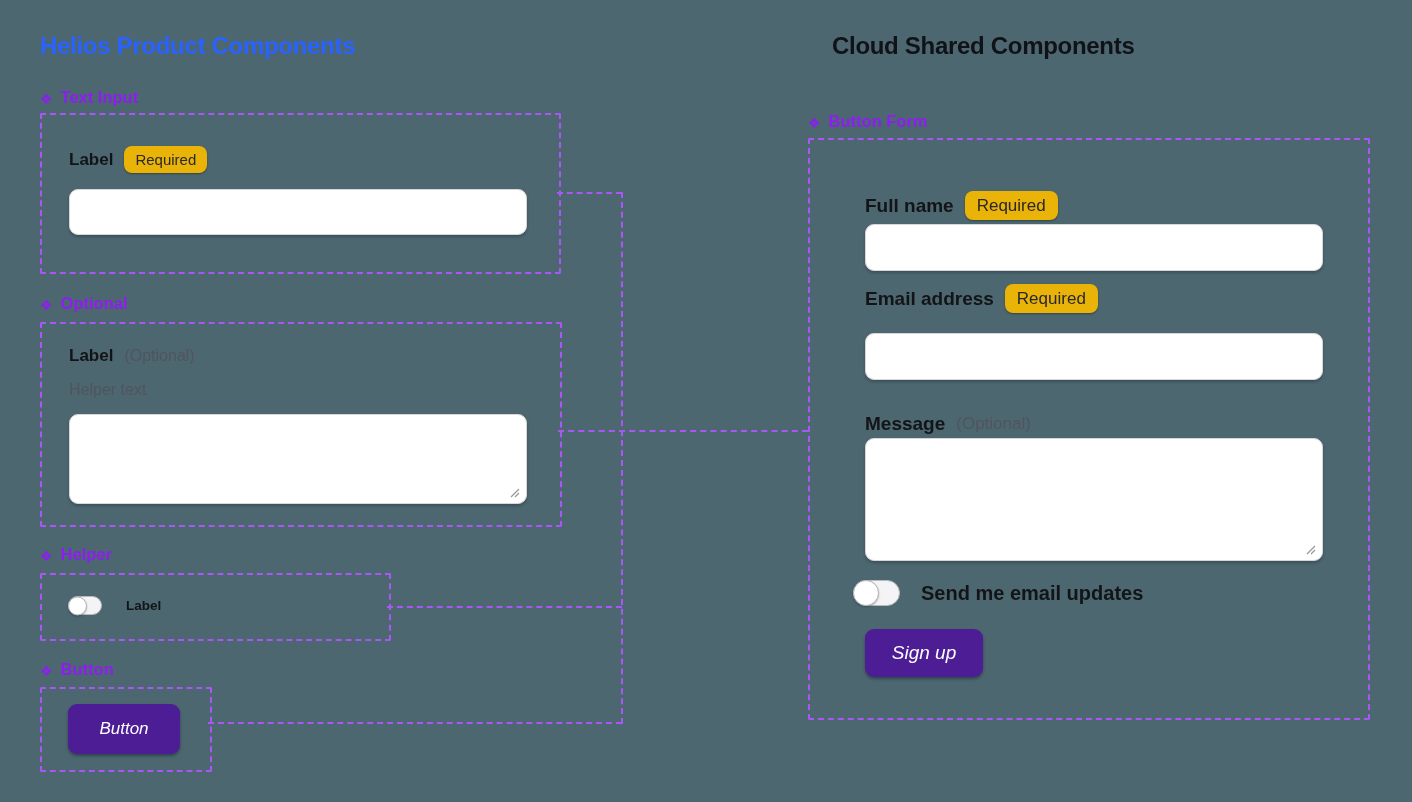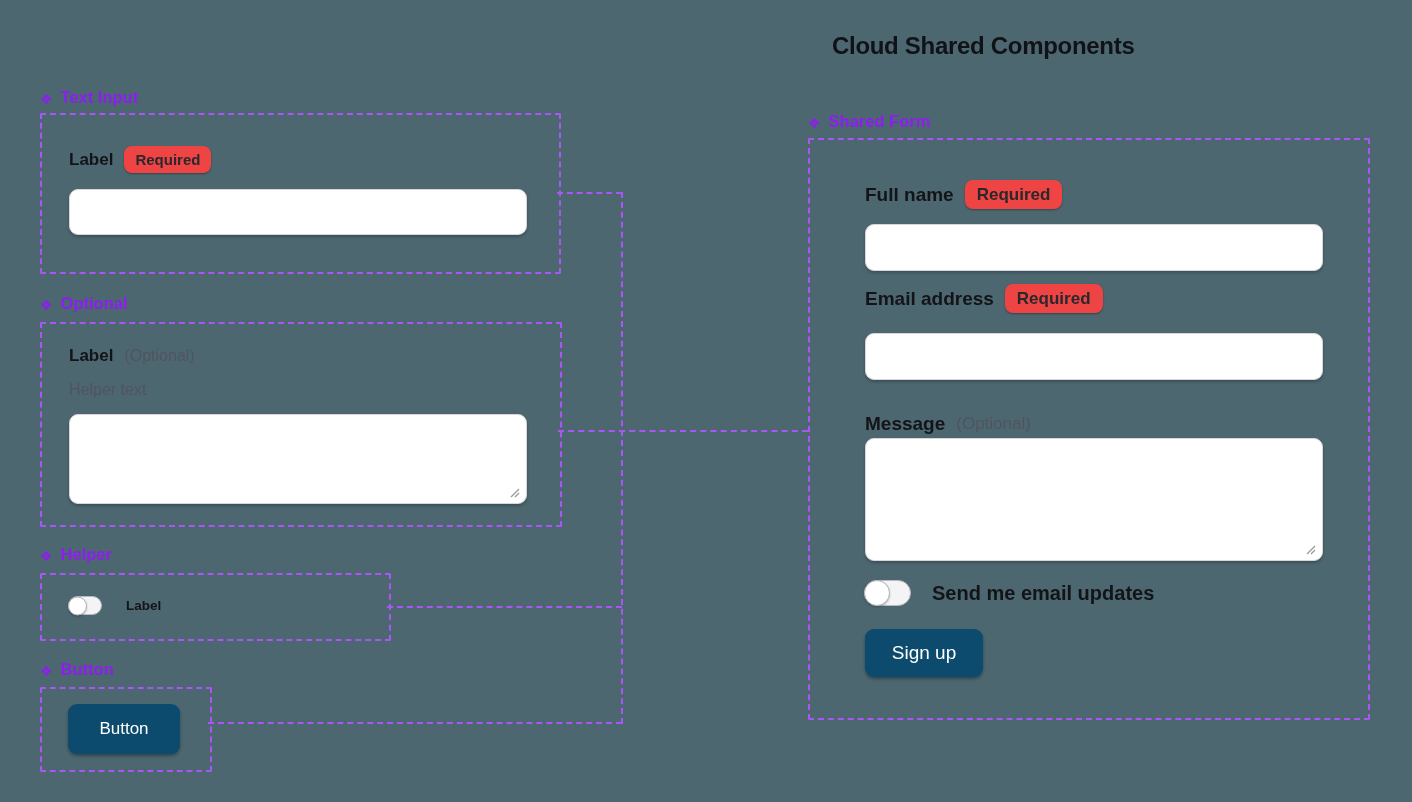--- a/index.html
+++ b/index.html
@@ -17,54 +17,55 @@
 
   .conn-h{position:absolute; border-top:2px dashed #a956f7; height:0;}
   .conn-v{position:absolute; border-left:2px dashed #a956f7; width:0;}
 
   .label-row{position:absolute; display:flex; align-items:center; gap:11px; white-space:nowrap;}
   .field-label{color:#131418; font-weight:700;}
   .fs17{font-size:17px;}
   .fs19{font-size:19px;}
   .muted{color:#515460; font-weight:400;}
 
-  .badge{background:#ef4444; color:#28282d; border-radius:8px; box-shadow:0 1px 2px rgba(0,0,0,.35); line-height:1; display:inline-flex; align-items:center;font-weight:bold;}
+  .badge{background:#eab308; color:#28282d; border-radius:8px; box-shadow:0 1px 2px rgba(0,0,0,.35); line-height:1; display:inline-flex; align-items:center;}
   .badge-sm{font-size:15px; padding:6px 11px;}
   .badge-lg{font-size:17px; padding:6px 12px;}
 
   .ti{position:absolute; background:#ffffff; border:1px solid #d8d6db; border-radius:9px; box-shadow:0 2px 3px rgba(10,15,20,.25); box-sizing:border-box; font-size:16px; padding:0 12px; color:#131418; outline:none;}
   .ta-wrap{position:absolute;}
   .ta{width:100%; height:100%; background:#ffffff; border:1px solid #d8d6db; border-radius:9px; box-shadow:0 2px 3px rgba(10,15,20,.25); box-sizing:border-box; resize:none; font-family:"Liberation Sans",sans-serif; font-size:16px; padding:10px 12px; color:#131418; outline:none;}
   .resize-handle{position:absolute; right:7px; bottom:6px; pointer-events:none;}
 
   .toggle{position:relative; border-radius:999px; background:#f4f3f6; border:1.5px solid #b9b8bf; box-sizing:border-box; cursor:pointer;}
   .toggle .knob{position:absolute; left:-1px; top:50%; transform:translateY(-50%); background:#ffffff; border:1.5px solid #b3b2b9; border-radius:50%; box-sizing:border-box; box-shadow:0 1px 2px rgba(0,0,0,.25);}
   .toggle-sm{width:34px; height:19px;}
   .toggle-sm .knob{width:19px; height:19px;}
   .toggle-lg{width:47px; height:26px;}
   .toggle-lg .knob{width:26px; height:26px;}
 
   .btn{display:flex; align-items:center; justify-content:center; border-radius:9px; box-sizing:border-box; cursor:pointer; border:none; white-space:nowrap;}
-  .btn-primary{background:#0c4a6e; color:#ffffff; box-shadow:0 2px 3px rgba(10,20,30,.4);}
+  .btn-primary{background:#4c1d95; color:#ffffff; box-shadow:0 2px 3px rgba(10,20,30,.4);font-style:italic;}
   .btn-secondary{background:#fbfbfc; color:#1a1b1f; border:1px solid #d5d4d8; box-shadow:0 2px 3px rgba(10,20,30,.3);}
 
   .toggle-row{position:absolute; display:flex; align-items:center;}
   .toggle-row .t-label{color:#131418; font-weight:700;}
 </style>
 </head>
 <body>
 
 <div class="canvas">
 
   <div class="conn-h" style="left:557px; top:192px; width:65px;"></div>
   <div class="conn-h" style="left:558px; top:430px; width:250px;"></div>
   <div class="conn-h" style="left:387px; top:606px; width:235px;"></div>
   <div class="conn-h" style="left:208px; top:722px; width:414px;"></div>
   <div class="conn-v" style="left:621px; top:192px; height:532px;"></div>
 
+  <div class="section-title title-blue" style="left:40px; top:32px;">Helios Product Components</div>
 
   <div class="comp-label" style="left:40px; top:88px;">
     <span class="diamond">❖</span>
     <span>Text Input</span>
   </div>
   <div class="frame" style="left:40px; top:113px; width:517px; height:157px;">
     <div class="label-row" style="left:27px; top:31px;">
       <span class="field-label fs17">Label</span>
       <span class="badge badge-sm">Required</span>
     </div>
@@ -107,26 +108,26 @@
     <span>Button</span>
   </div>
   <div class="frame" style="left:40px; top:687px; width:168px; height:81px;">
     <button class="btn btn-primary" style="position:absolute; left:26px; top:15px; width:112px; height:50px; font-size:17px;">Button</button>
   </div>
 
   <div class="section-title title-dark" style="left:808px; top:32px;margin-left:24px;">Cloud Shared Components</div>
 
   <div class="comp-label" style="left:808px; top:112px;">
     <span class="diamond">❖</span>
-    <span>Shared Form</span>
+    <span>Button Form</span>
   </div>
 
   <div class="frame" style="left:808px; top:138px; width:558px; height:578px;">
 
-    <div class="label-row" style="left:55px; top:40px;justify-content:space-between;">
+    <div class="label-row" style="left:55px; top:51px;justify-content:space-between;">
       <span class="field-label fs19">Full name</span>
       <span class="badge badge-lg">Required</span>
     </div>
     <input type="text" class="ti" style="left: 55px; top: 84px; width: 458px; height: 47px;">
 
     <div class="label-row" style="left:55px; top:144px;">
       <span class="field-label fs19">Email address</span>
       <span class="badge badge-lg">Required</span>
     </div>
     <input type="text" class="ti" style="left: 55px; top: 193px; width: 458px; height: 47px;">
@@ -135,21 +136,21 @@
       <span class="field-label fs19">Message</span>
       <span class="muted" style="font-size:17px;">(Optional)</span>
     </div>
     <div class="ta-wrap" style="left:55px; top:298px; width:458px; height:123px;">
       <textarea class="ta" style=""></textarea>
       <svg class="resize-handle" width="12" height="12" viewBox="0 0 12 12">
         <path d="M3 11 L11 3 M7 11 L11 7" stroke="#9a999e" stroke-width="1.3" fill="none"></path>
       </svg>
     </div>
 
-    <div class="toggle-row" style="left:54px; top:440px; gap:21px;">
+    <div class="toggle-row" style="left:43px; top:440px; gap:21px;">
       <div class="toggle toggle-lg">
         <div class="knob"></div>
       </div>
       <span class="t-label" style="font-size:20px;">Send me email updates</span>
     </div>
 
     <button class="btn btn-primary" style="position:absolute; left:55px; top:489px; width:118px; height:48px; font-size:19px;">Sign up</button>
   </div>
 
 </div>

